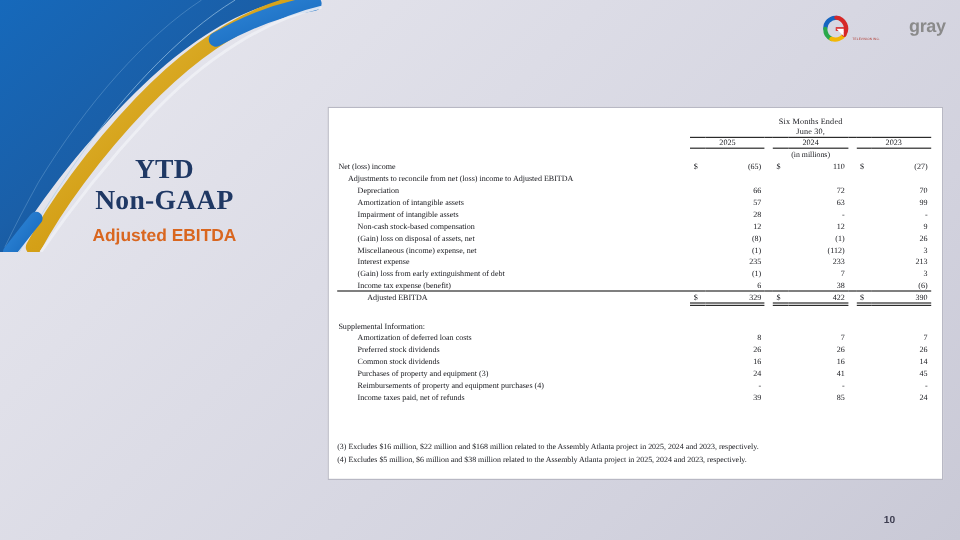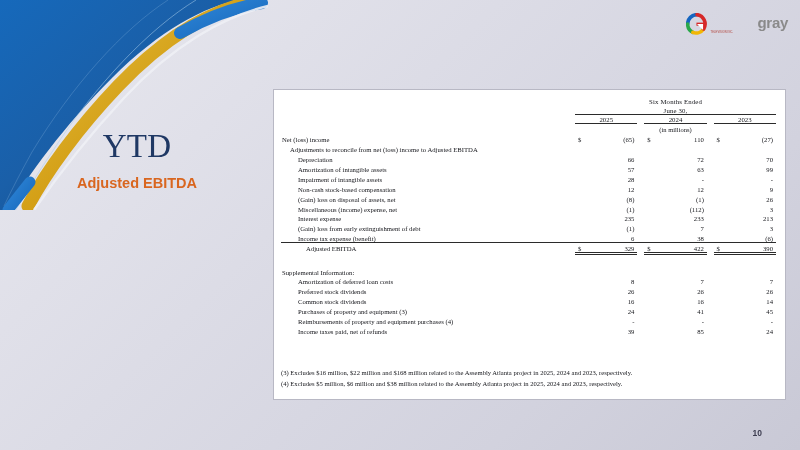--- a/index.html
+++ b/index.html
@@ -34,22 +34,22 @@
   
   .title-block {
     position: absolute;
     left: 6px;
     top: 128px;
     width: 262px;
     text-align: center;
   }
   .title-line {
     font-family: "Liberation Serif", serif;
-    font-size: 33px;
-    font-weight: 400;
+    font-size: 23px;
+    font-weight: 700;
     color: #1f3864;
     line-height: 1.14;
     letter-spacing: 0.2px;
   }
   .subtitle {
     margin-top: 9px;
     font-family: "Liberation Sans", sans-serif;
     font-size: 14.5px;
     font-weight: 700;
     color: #d9661f;
@@ -162,21 +162,21 @@
     width: 500px;
     font-family: "Liberation Serif", serif;
     font-size: 6.6px;
     color: #16171c;
     line-height: 1.62;
   }
 
   
   .page-num {
     position: absolute;
-    right: 38px;
+    right: 54px;
     bottom: 12px;
     font-family: "Liberation Sans", sans-serif;
     font-size: 8.5px;
     font-weight: 700;
     color: #3d3d50;
   }
 </style>
 </head>
 <body>
 
@@ -224,20 +224,21 @@
       <path d="M20 20 L31 20 L31 31 Z" fill="#ffffff"></path>
     </svg>
     <div class="logo-text-wrap">
       <span class="logo-word">gray</span>
       <span class="logo-tag">TELEVISION INC.</span>
     </div>
   </div>
 
   <div class="title-block">
     <div class="title-line">YTD</div>
+    <div class="title-line">Non-GAAP</div>
     <div class="subtitle">
       <div>Adjusted EBITDA</div>
     </div>
   </div>
 
   <div class="panel">
     <table class="fin">
       <colgroup>
         <col class="c-label">
           <col class="c-cur">

